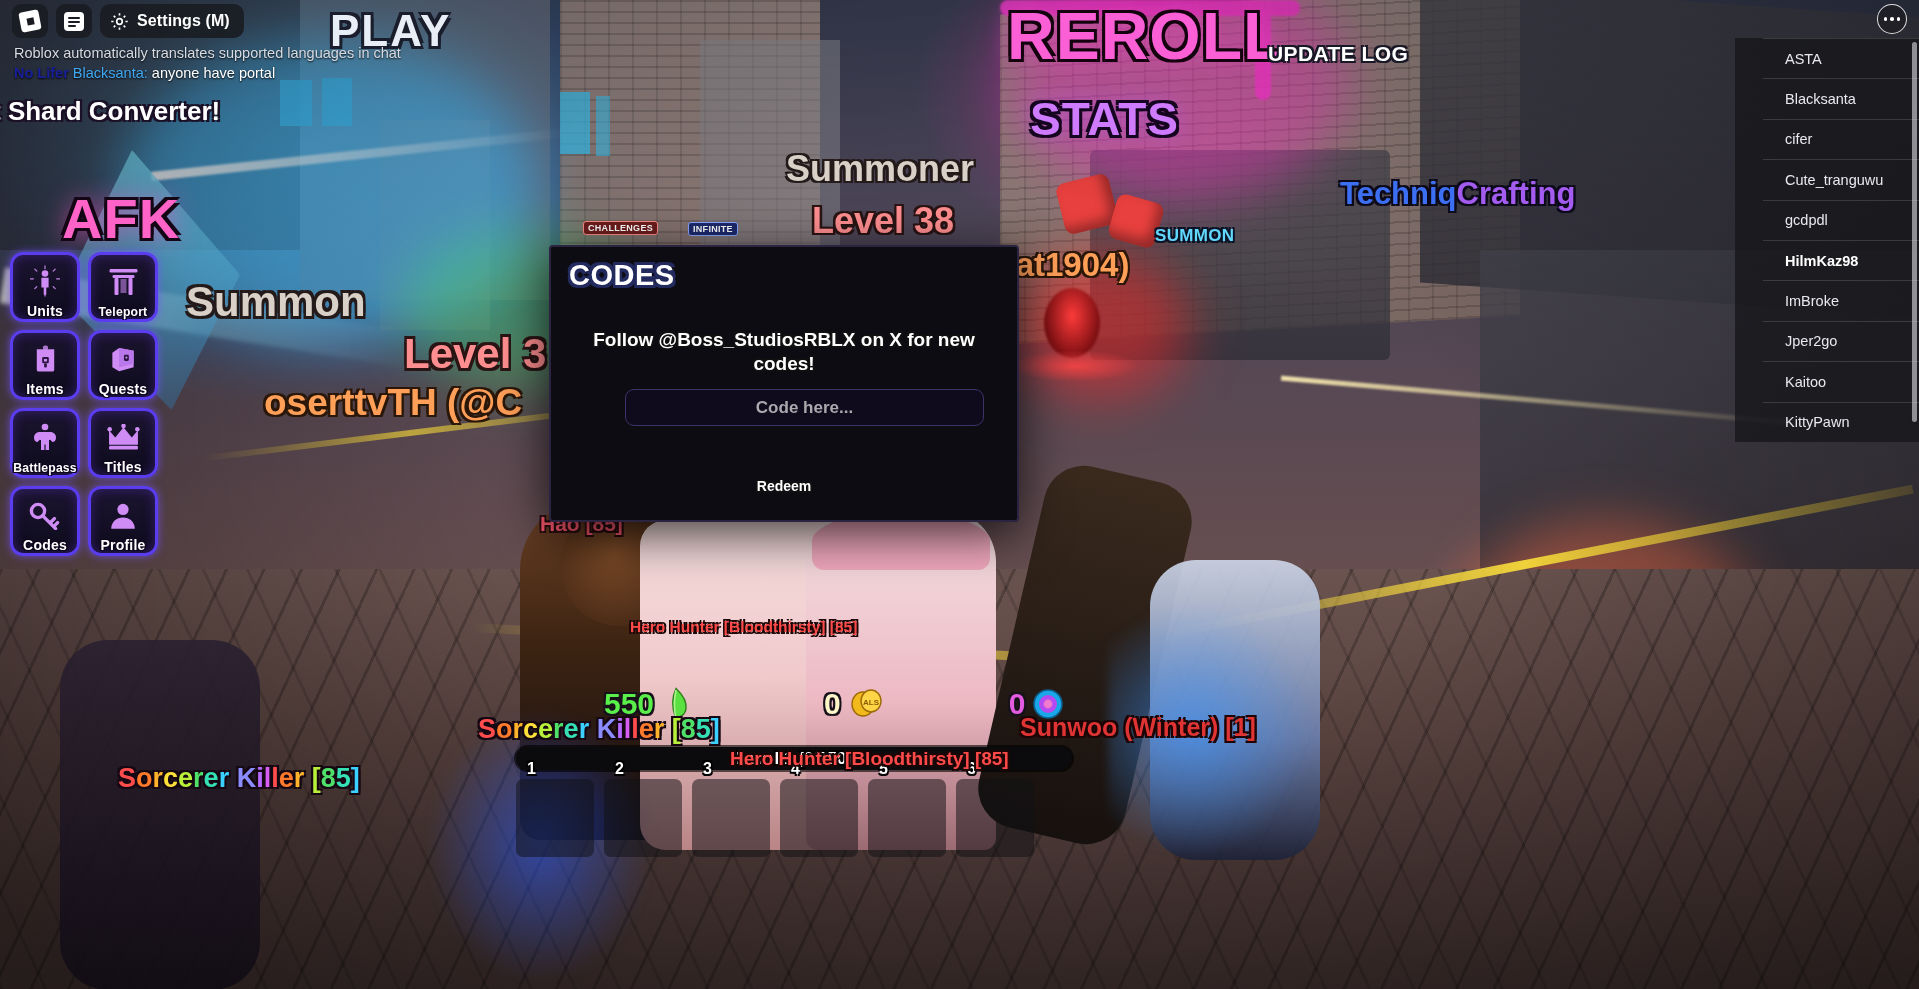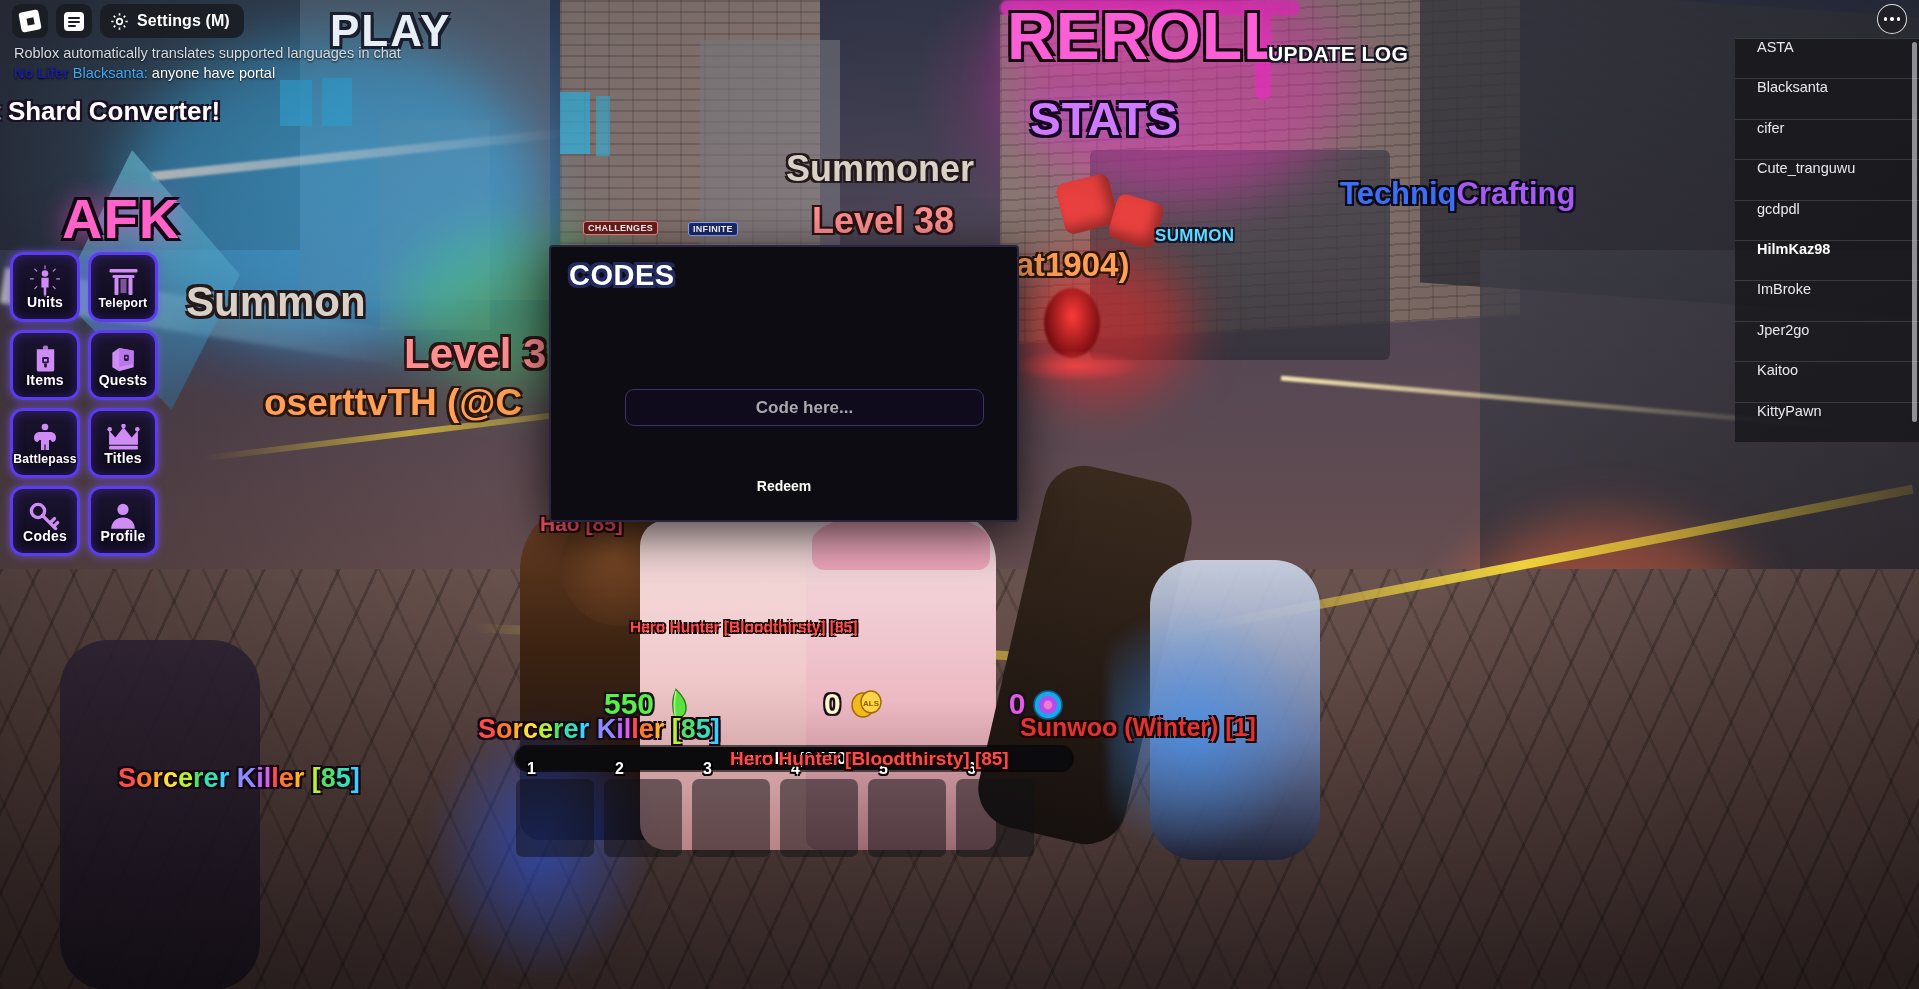--- a/index.html
+++ b/index.html
@@ -71,21 +71,21 @@
   .leftgrid {
     position:absolute; left:10px; top:252px; z-index:45;
     display:grid; grid-template-columns:70px 70px; gap:8px 8px;
   }
   .gbtn {
     width:70px; height:70px; border-radius:13px;
     background:linear-gradient(180deg,#1b1430 0%,#0e0b1c 100%);
     border:3px solid #5b3df0;
     box-shadow:0 0 9px rgba(120,80,255,.75), inset 0 0 12px rgba(90,50,200,.45);
     display:flex; flex-direction:column; align-items:center; justify-content:flex-end;
-    padding-bottom:9px; cursor:pointer; position:relative;
+    padding-bottom:0; cursor:pointer; position:relative;
   }
   .gbtn .ic { position:absolute; top:7px; left:0; right:0; height:38px; display:flex; align-items:center; justify-content:center; }
   .gbtn .ic svg { display:block; }
   .gbtn .cap {
     font-size:14px; font-weight:bold; color:#fff; letter-spacing:.2px;
     text-shadow:-1.4px -1.4px 0 #10081f, 1.4px -1.4px 0 #10081f, -1.4px 1.4px 0 #10081f, 1.4px 1.4px 0 #10081f;
   }
   .gbtn .cap.sm { font-size:12.2px; }
 
   
@@ -154,21 +154,21 @@
     text-shadow:-1.9px -1.9px 0 #1d0606, 1.9px -1.9px 0 #1d0606, -1.9px 1.9px 0 #1d0606, 1.9px 1.9px 0 #1d0606; }
   .tag-sunwoo { left:1020px; top:713px; font-size:25px; color:#e03434; z-index:36; font-weight:bold;
     text-shadow:-2.2px -2.2px 0 #1d0505, 2.2px -2.2px 0 #1d0505, -2.2px 2.2px 0 #1d0505, 2.2px 2.2px 0 #1d0505; }
 
   
   .char { position:absolute; z-index:18; }
 
   
   .hud { position:absolute; left:0; right:0; bottom:0; height:330px; z-index:34; pointer-events:none; }
   .currencies { position:absolute; left:604px; top:28px; display:flex; align-items:center; gap:0; }
-  .cur { display:flex; align-items:center; gap:6px; margin-right:46px; }
+  .cur { display:flex; gap:6px; margin-right:46px; }
   .cur .num { font-size:30px; font-weight:bold; text-shadow:-2px -2px 0 #17121a, 2px -2px 0 #17121a, -2px 2px 0 #17121a, 2px 2px 0 #17121a; }
   .cur .num.green { color:#5aef4a; }
   .cur .num.gold  { color:#fff6c9; }
   .cur .num.purp  { color:#e35ce0; }
   .cur .ico { width:32px; height:32px; position:relative; }
 
   .xpbar {
     position:absolute; left:516px; top:88px; width:556px; height:23px;
     background:#0b0a0c; border-radius:12px; display:flex; align-items:center; justify-content:center;
     box-shadow:0 0 0 2px rgba(0,0,0,.6);
@@ -176,21 +176,21 @@
   .xpbar .t { color:#fff; font-size:17px; font-weight:bold;
     text-shadow:-1.6px -1.6px 0 #000, 1.6px -1.6px 0 #000, -1.6px 1.6px 0 #000, 1.6px 1.6px 0 #000; }
 
   .hotbar { position:absolute; left:516px; top:120px; display:flex; gap:10px; }
   .slot { width:78px; height:78px; border-radius:7px; background:rgba(18,18,22,.52); position:relative; pointer-events:auto; cursor:pointer; }
   .slot .kn { position:absolute; left:11px; top:-19px; color:#fff; font-size:16px; font-weight:bold;
     text-shadow:-1.6px -1.6px 0 #000, 1.6px -1.6px 0 #000, -1.6px 1.6px 0 #000, 1.6px 1.6px 0 #000; }
 
   
   .plist { position:absolute; right:0; top:38px; width:184px; z-index:48; background:rgba(22,22,26,.80); }
-  .prow { height:40.4px; display:flex; padding-left:22px; border-top:1px solid rgba(255,255,255,.14); cursor:pointer; }
+  .prow { height:40.4px; display:flex; align-items:center; padding-left:22px; border-top:1px solid rgba(255,255,255,.14); cursor:pointer;margin-left:28px; }
   .prow:first-child { border-top:none; }
   .prow span { color:#e8e8ee; font-size:14.5px; }
   .prow.me span { font-weight:bold; color:#ffffff; }
   .plist-scroll { position:absolute; right:2px; top:4px; width:5px; height:380px; background:rgba(240,240,245,.55); border-radius:3px; }
   .dots-btn {
     position:absolute; right:12px; top:4px; width:30px; height:30px; border-radius:50%;
     background:rgba(30,30,36,.85); display:flex; align-items:center; justify-content:center; gap:3px; z-index:50; cursor:pointer;
     border:1.6px solid rgba(255,255,255,.85);
   }
   .dots-btn i { width:3.6px; height:3.6px; border-radius:50%; background:#fff; display:block; }
@@ -542,17 +542,18 @@
       <div class="prow">
         <span>Kaitoo</span>
       </div>
       <div class="prow">
         <span>KittyPawn</span>
       </div>
     </div>
 
   <div class="modal">
     <div class="modal-title">CODES</div>
+    <div class="modal-sub">Follow @Boss_StudiosRBLX on X for new codes!</div>
     <input class="code-input" type="text" placeholder="Code here..." style="">
     <button class="redeem-btn">Redeem</button>
   </div>
 
 </div>
 
 </body></html>

